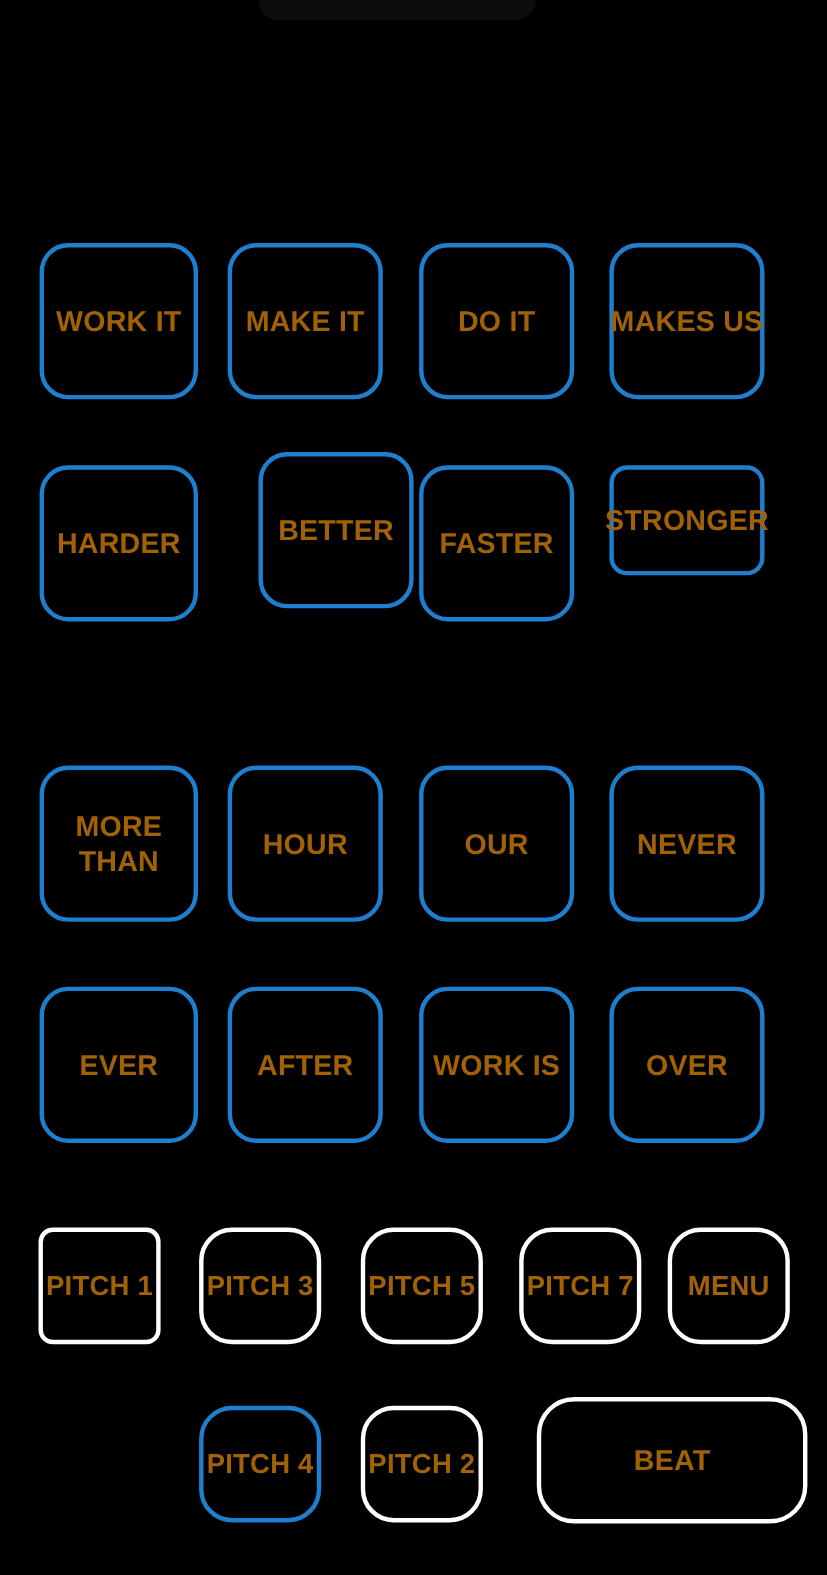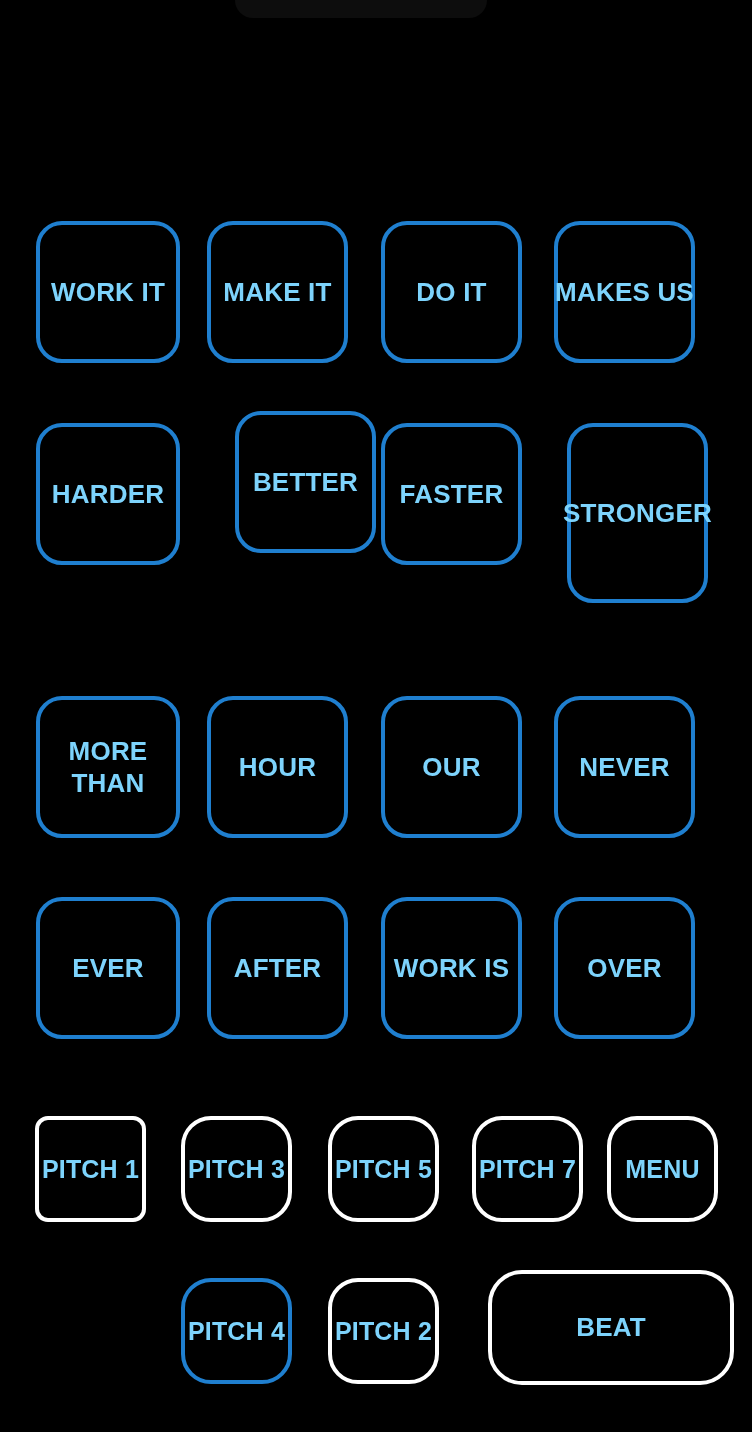--- a/index.html
+++ b/index.html
@@ -48,21 +48,21 @@
   .pad {
     position: absolute;
     box-sizing: border-box;
     background: #000000;
     border: 3px solid #1f7fcf;
     border-radius: 26px;
     display: flex;
     align-items: center;
     justify-content: center;
     text-align: center;
-    color: #7dd3fc;
+    color: #a16207;
     font-family: "Liberation Sans", sans-serif;
     font-weight: bold;
     font-size: 26px;
     letter-spacing: 0.2px;
     line-height: 1.24;
     white-space: nowrap;
     overflow: visible;
     user-select: none;
     cursor: pointer;
   }
@@ -114,21 +114,21 @@
       </div>
       <div class="pad blue" style="left: 36px; top: 423px; width: 144px; height: 142px;">
         <span class="pad-label">HARDER</span>
       </div>
       <div class="pad blue" style="left: 207px; top: 411px; width: 141px; height: 142px; margin-left: 28px;">
         <span class="pad-label">BETTER</span>
       </div>
       <div class="pad blue" style="left: 381px; top: 423px; width: 141px; height: 142px;">
         <span class="pad-label">FASTER</span>
       </div>
-      <div class="pad blue" style="left: 567px; top: 423px; width: 141px; height: 180px;">
+      <div class="pad blue" style="left: 554px; top: 423px; width: 141px; height: 100px; border-radius: 16px;">
         <span class="pad-label">STRONGER</span>
       </div>
       <div class="pad blue two-line" style="left: 36px; top: 696px; width: 144px; height: 142px;"><span class="pad-label">MORE
 THAN</span></div>
       <div class="pad blue" style="left: 207px; top: 696px; width: 141px; height: 142px;">
         <span class="pad-label">HOUR</span>
       </div>
       <div class="pad blue" style="left: 381px; top: 696px; width: 141px; height: 142px;">
         <span class="pad-label">OUR</span>
       </div>

